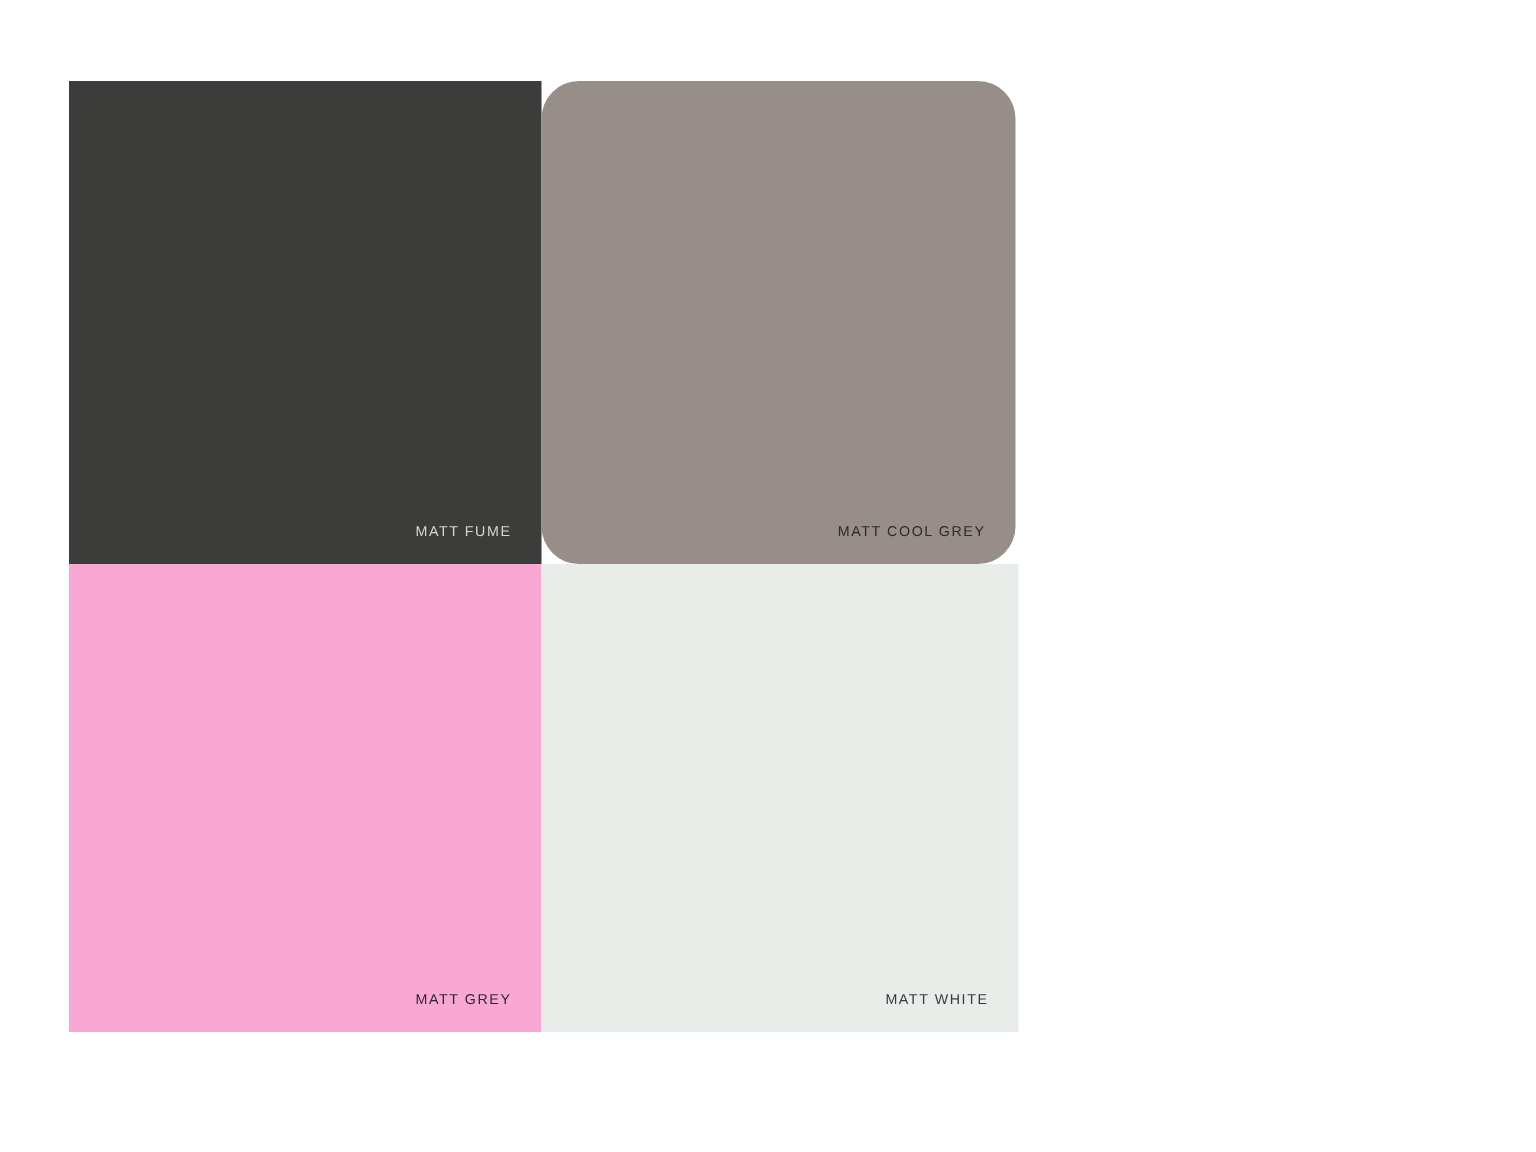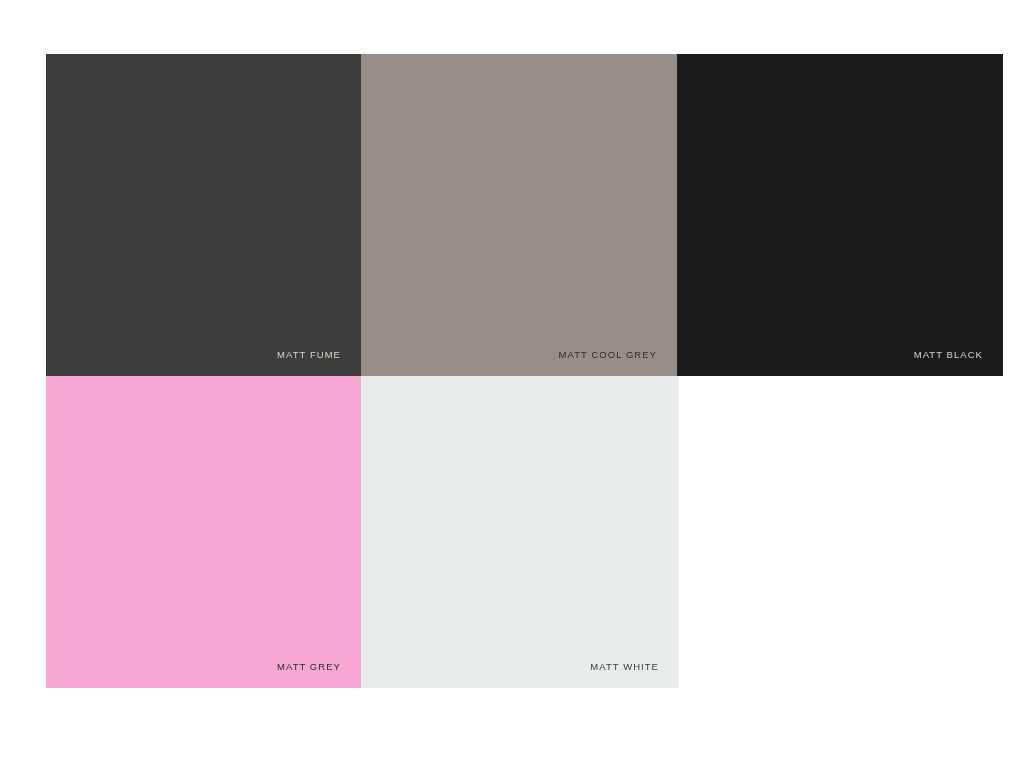--- a/index.html
+++ b/index.html
@@ -53,27 +53,24 @@
 </style>
 </head>
 <body style="background-color: rgb(255, 255, 255);">
 
 <div id="swatch-board" style="background-color: rgb(255, 255, 255);">
 
   <div class="swatch col-1 row-1" style="background-color: rgb(60, 60, 59);">
     <span class="swatch-label" style="color: rgb(216, 214, 210);">MATT FUME</span>
   </div>
 
-  <div class="swatch col-2 row-1" style="background-color: rgb(151, 142, 137);">
+  <div class="swatch col-2 row-1" style="background-color: rgb(151, 142, 137); border-radius: 25px;">
     <span class="swatch-label" style="color: rgb(43, 43, 43);">MATT COOL GREY</span>
   </div>
 
-  <div class="swatch col-3 row-1" style="background-color: rgb(27, 27, 27);">
-    <span class="swatch-label" style="color: rgb(216, 214, 210);">MATT BLACK</span>
-  </div>
 
   <div class="swatch col-1 row-2" style="background-color: #f9a8d4;">
     <span class="swatch-label" style="color: rgb(43, 43, 43);">MATT GREY</span>
   </div>
 
   <div class="swatch col-2-short row-2" style="background-color: rgb(233, 237, 234);">
     <span class="swatch-label" style="color: rgb(58, 58, 58); margin-top: 10px;">MATT WHITE</span>
   </div>
 
 </div>

